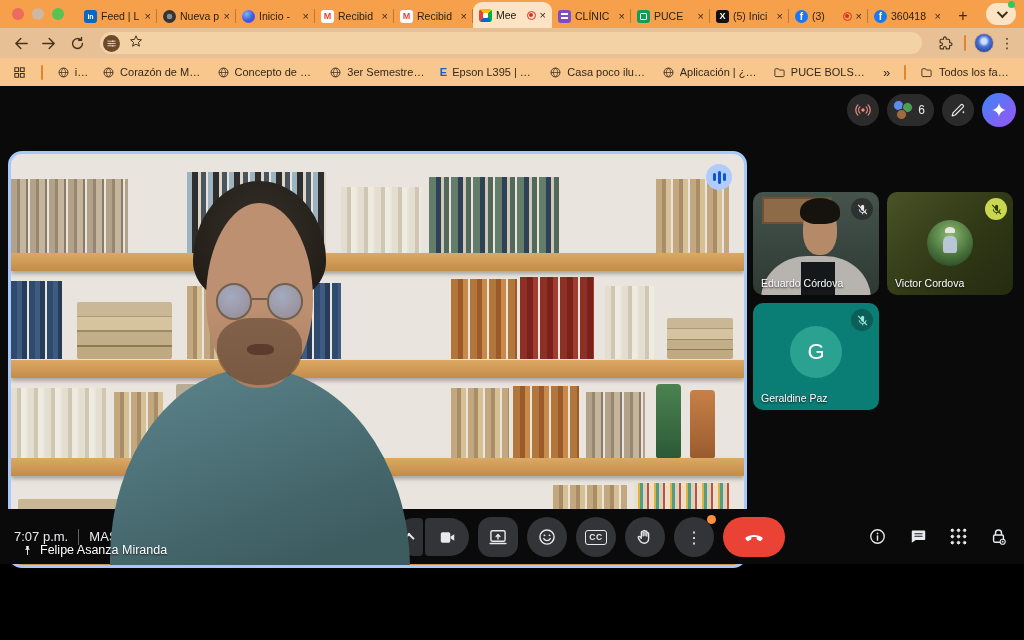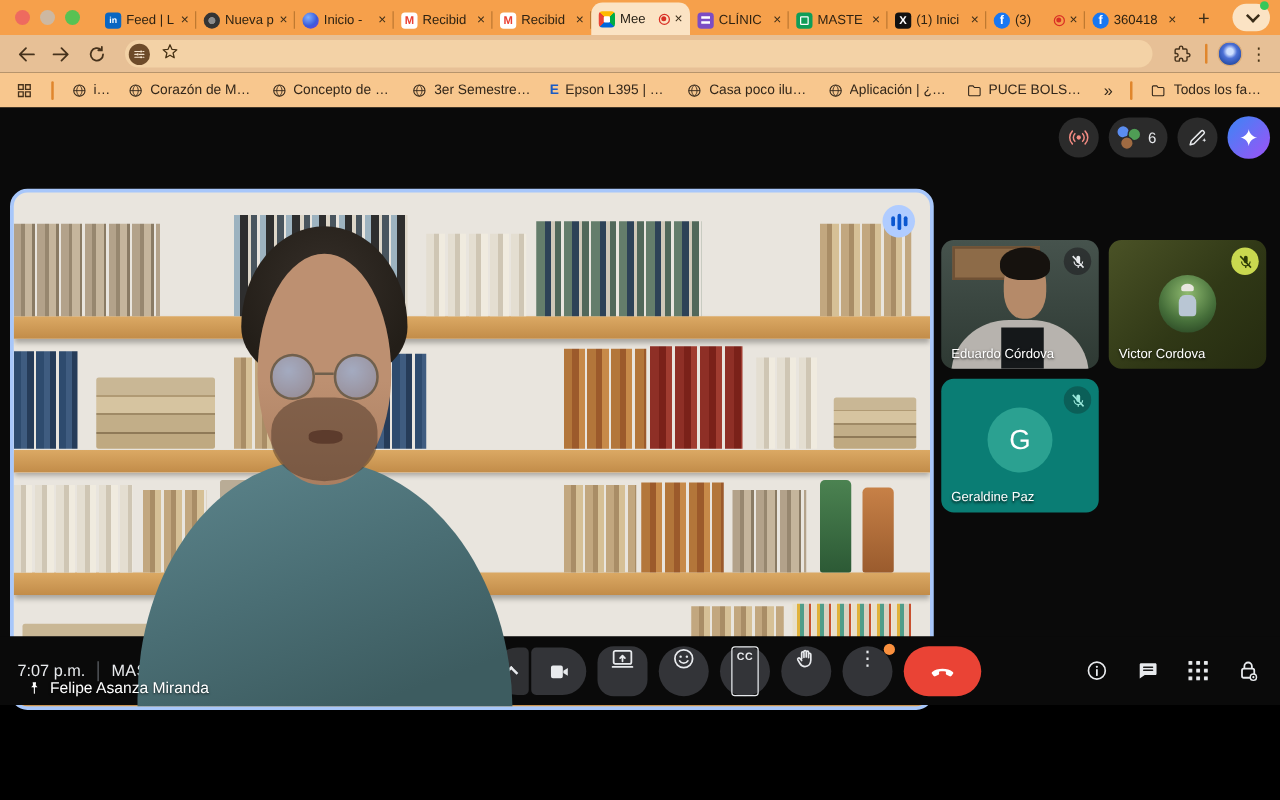--- a/index.html
+++ b/index.html
@@ -224,21 +224,21 @@
   .seg { height:38px; display:flex; align-items:center; justify-content:center; }
   .seg.chev { width:28px; border-radius:19px 4px 4px 19px; }
   .seg.main { width:44px; border-radius:4px 19px 19px 4px; }
   .mic-chev { background:#5c1d1b; color:#f2b8b5; }
   .mic-main { background:#f9dedc; color:#601410; border-radius:4px 12px 12px 4px; }
   .cam-chev { background:#2f3033; color:#e8eaed; }
   .cam-main { background:#333438; color:#e8eaed; }
   .chev-up { width:8px; height:8px; border-left:2px solid currentColor; border-top:2px solid currentColor;
     transform:rotate(45deg) translate(1px,1px); }
   .ctl { width:40px; height:40px; border-radius:50%; background:#333438; color:#e8eaed;
-    display:flex; justify-content:center; position:relative; }
+    display:flex; align-items:center; justify-content:center; position:relative; }
   .ctl svg { width:20px; height:20px; }
   .ctl.sq { border-radius:13px; }
   .cc-box { border:1.6px solid #e8eaed; border-radius:3px; font-size:8.5px; font-weight:700;
     padding:1.5px 3px; letter-spacing:.5px; }
   .notif-dot { position:absolute; top:-2px; right:-2px; width:9px; height:9px; border-radius:50%;
     background:#fa903e; }
   .endcall { width:62px; height:40px; border-radius:20px; background:#ea4335; color:#fff;
     display:flex; align-items:center; justify-content:center; }
   .endcall svg{ width:22px; height:22px; }
   .seg svg{ width:18px; height:18px; }
@@ -390,27 +390,27 @@
         <span class="tab-close">×</span>
       </div>
       <div class="tab">
         <span class="fav fav-clinic"></span>
         <span class="tab-label">CLÍNIC</span>
         <span class="tab-close">×</span>
           <span class="sep"></span>
       </div>
       <div class="tab">
         <span class="fav fav-sheets"></span>
-        <span class="tab-label">MASTE</span>
+        <span class="tab-label">PUCE</span>
         <span class="tab-close">×</span>
           <span class="sep"></span>
       </div>
       <div class="tab">
         <span class="fav fav-x"></span>
-        <span class="tab-label">(1) Inici</span>
+        <span class="tab-label">(5) Inici</span>
         <span class="tab-close">×</span>
           <span class="sep"></span>
       </div>
       <div class="tab">
         <span class="fav fav-fb"></span>
         <span class="tab-label">(3)</span>
         <span class="media-dot"></span>
         <span class="tab-close">×</span>
           <span class="sep"></span>
       </div>

